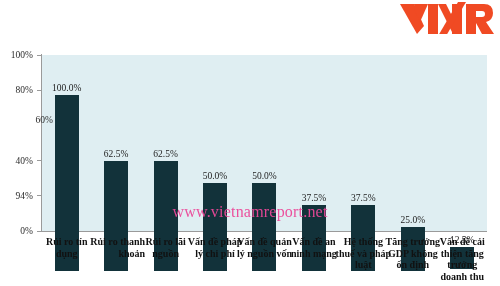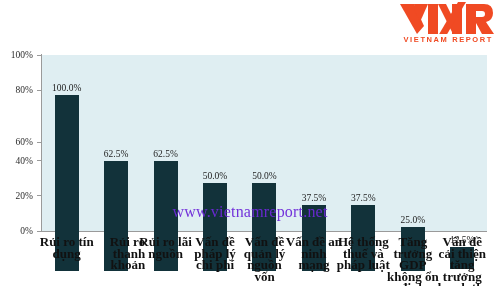--- a/index.html
+++ b/index.html
@@ -126,35 +126,35 @@
     white-space: nowrap;
     line-height: 11px;
   }
 
   
   .cat-slot {
     position: absolute;
     top: 236px;
     width: 58px;
     text-align: center;
-    font-size: 13px;
+    font-size: 10px;
     font-weight: bold;
     color: #111111;
     line-height: 11.5px;
   }
 
   
   #watermark {
     position: absolute;
     left: 0;
     top: 203px;
     width: 500px;
     text-align: center;
     font-size: 16px;
-    color: #6d28d9;
+    color: #ec4899;
     letter-spacing: 0.2px;
     pointer-events: none;
     opacity: .95;
   }
 </style>
 </head>
 <body>
 
 <div id="logo">
   <svg class="vnr-mark" viewBox="0 0 96 32" aria-hidden="true">
@@ -165,48 +165,47 @@
 
       <polygon points="30,2 40,2 40,32 30,32"></polygon>
       <polygon points="40,2 48,2 62,30 54,30"></polygon>
       <polygon points="54,2 64,2 64,32 54,32"></polygon>
 
       <path d="M68,2 L86,2 Q95,2 95,11 Q95,18 88,20 L96,32 L84,32 L78,21 L78,32 L68,32 Z M78,9 L78,15 L84,15 Q87,15 87,12 Q87,9 84,9 Z"></path>
 
       <polygon points="60,0 68,0 48,34 40,34"></polygon>
     </g>
   </svg>
-  <div class="vnr-sub">VIETNAM REPORT</div>
 </div>
 
 <div id="chart">
 
   <div id="plot-area"></div>
   <div id="axis-line"></div>
   <div id="baseline"></div>
 
   <div id="y-axis">
       <div class="ytick" style="top: 55px;">
         <span class="ylabel">100%</span>
         <span class="ymark"></span>
       </div>
       <div class="ytick" style="top: 90.2px;">
         <span class="ylabel">80%</span>
         <span class="ymark"></span>
       </div>
-      <div class="ytick" style="top: 142px;">
+      <div class="ytick" style="top: 120px; margin-left: 20px;">
         <span class="ylabel">60%</span>
         <span class="ymark"></span>
       </div>
       <div class="ytick" style="top: 160.6px;">
         <span class="ylabel">40%</span>
         <span class="ymark"></span>
       </div>
       <div class="ytick" style="top: 195.8px;">
-        <span class="ylabel">20%</span>
+        <span class="ylabel">94%</span>
         <span class="ymark"></span>
       </div>
       <div class="ytick" style="top: 231px;">
         <span class="ylabel">0%</span>
         <span class="ymark"></span>
       </div>
     </div>
   <div id="bars">
       <div class="bar-slot" style="left: 42px; top: 55px;">
         <div class="bar" style="height: 176px; background: rgb(18, 50, 58);"></div>

